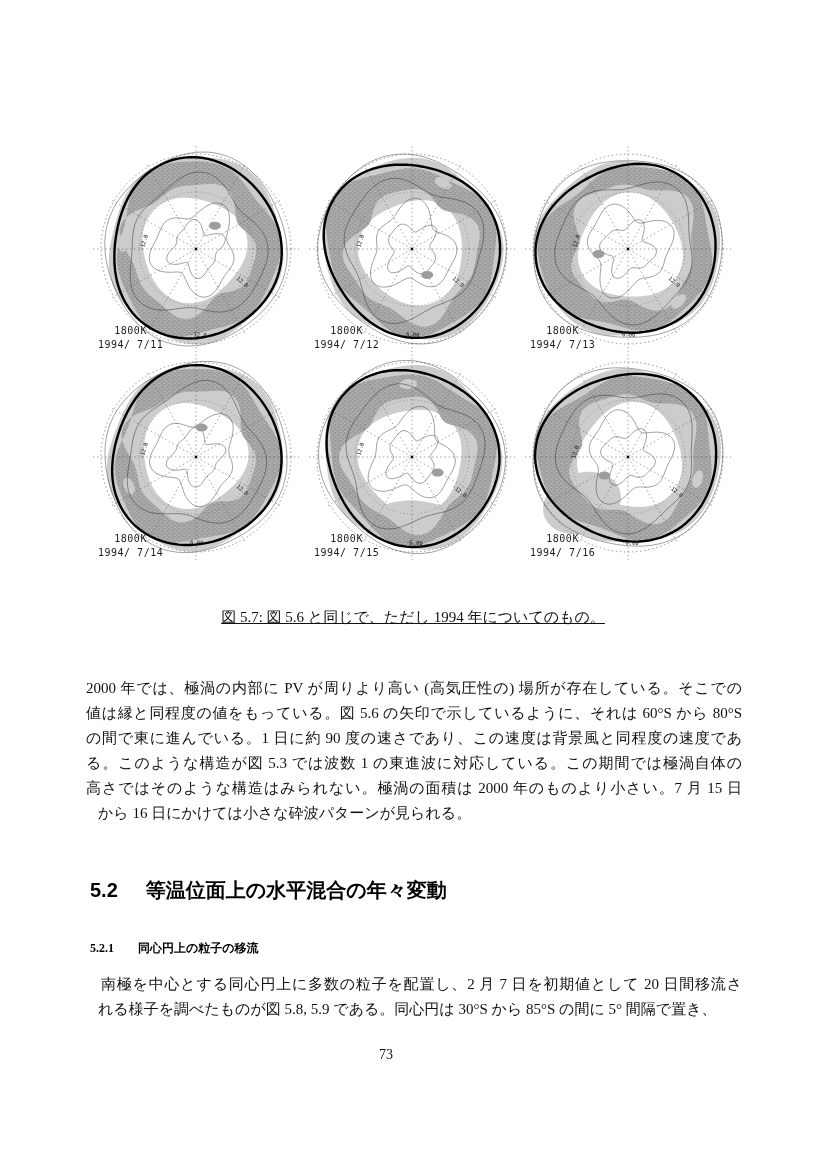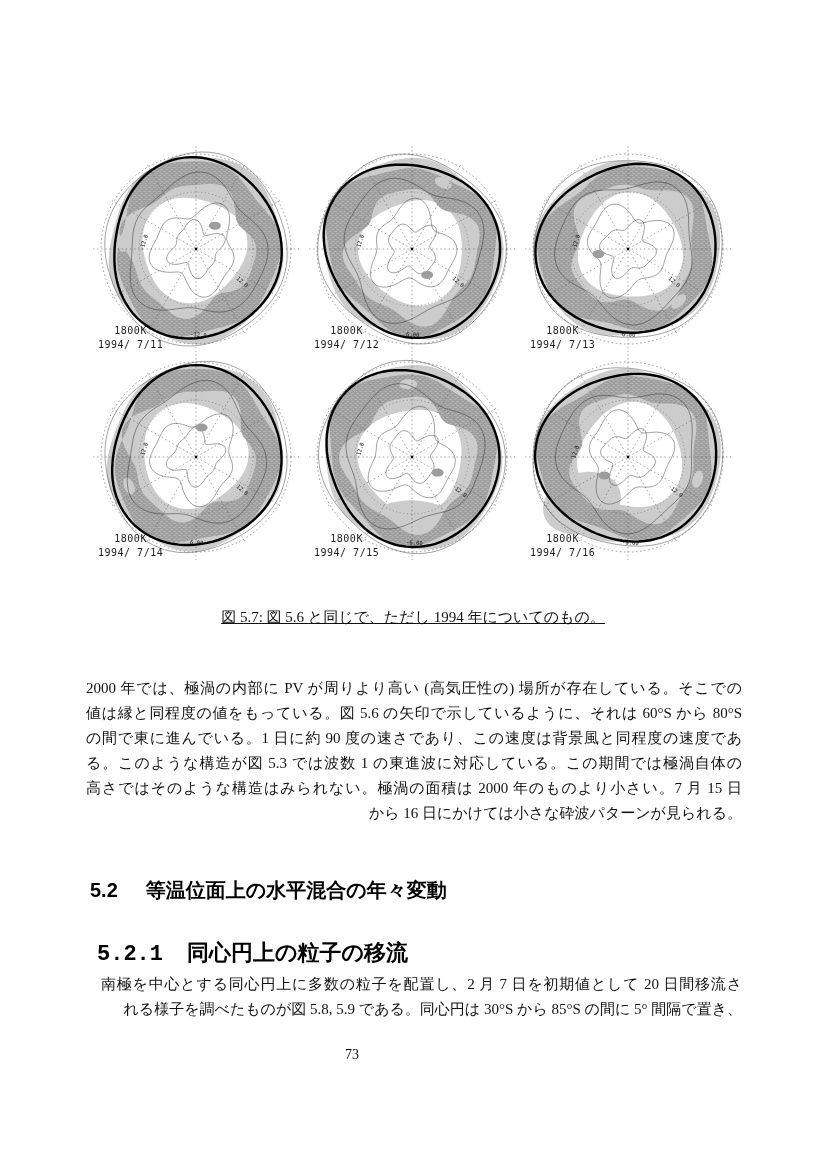--- a/index.html
+++ b/index.html
@@ -19,39 +19,39 @@
   }
   .figcaption{
     margin-top:40px;width:650px;text-align:center;
     font-size:15px;line-height:22px;color:#111;text-decoration:underline;
   }
   
   .para{position:absolute;left:86px;width:656px;font-size:15px;line-height:25px;color:#111;}
   .para1{top:676px;}
   .para2{top:972px;}
   .jline{text-align:justify;text-align-last:justify;}
-  .jline-last{text-align:right;}
+  .jline-last{text-align:left;margin-left:12px;}
   .indent-first{text-indent:15px;}
   
   .sec-heading{
     position:absolute;left:86px;top:872px;margin:4px;
     font-family:"Liberation Sans","DejaVu Sans",sans-serif;
     font-size:20px;font-weight:bold;color:#000;line-height:28px;
   }
   .sec-heading .sec-num{margin-right:28px;}
   .subsec-heading{
-    position:absolute;left:86px;top:933px;margin:11px;
-    font-family:Liberation Mono, monospace;
-    font-size:22px;font-weight:bold;color:#000;line-height:22px;
+    position:absolute;left:86px;top:933px;margin:4px;
+    font-family:Liberation Serif, serif;
+    font-size:12px;font-weight:bold;color:#000;line-height:22px;
   }
   .subsec-heading .sec-num{margin-right:24px;}
   
   .page-number{
     position:absolute;left:0;top:1047px;width:704px;text-align:center;
-    font-size:14px;color:#111;
+    font-size:14px;color:#111;padding-left:34px;
   }
   .defs-holder{position:absolute;width:0;height:0;}
 </style>
 </head>
 <body>
 
 <svg class="defs-holder" aria-hidden="true">
   <defs>
     <pattern id="hatch" width="5" height="4" patternUnits="userSpaceOnUse">
       <rect id="hatch-base" width="5" height="4" fill="#9d9d9d"></rect>

